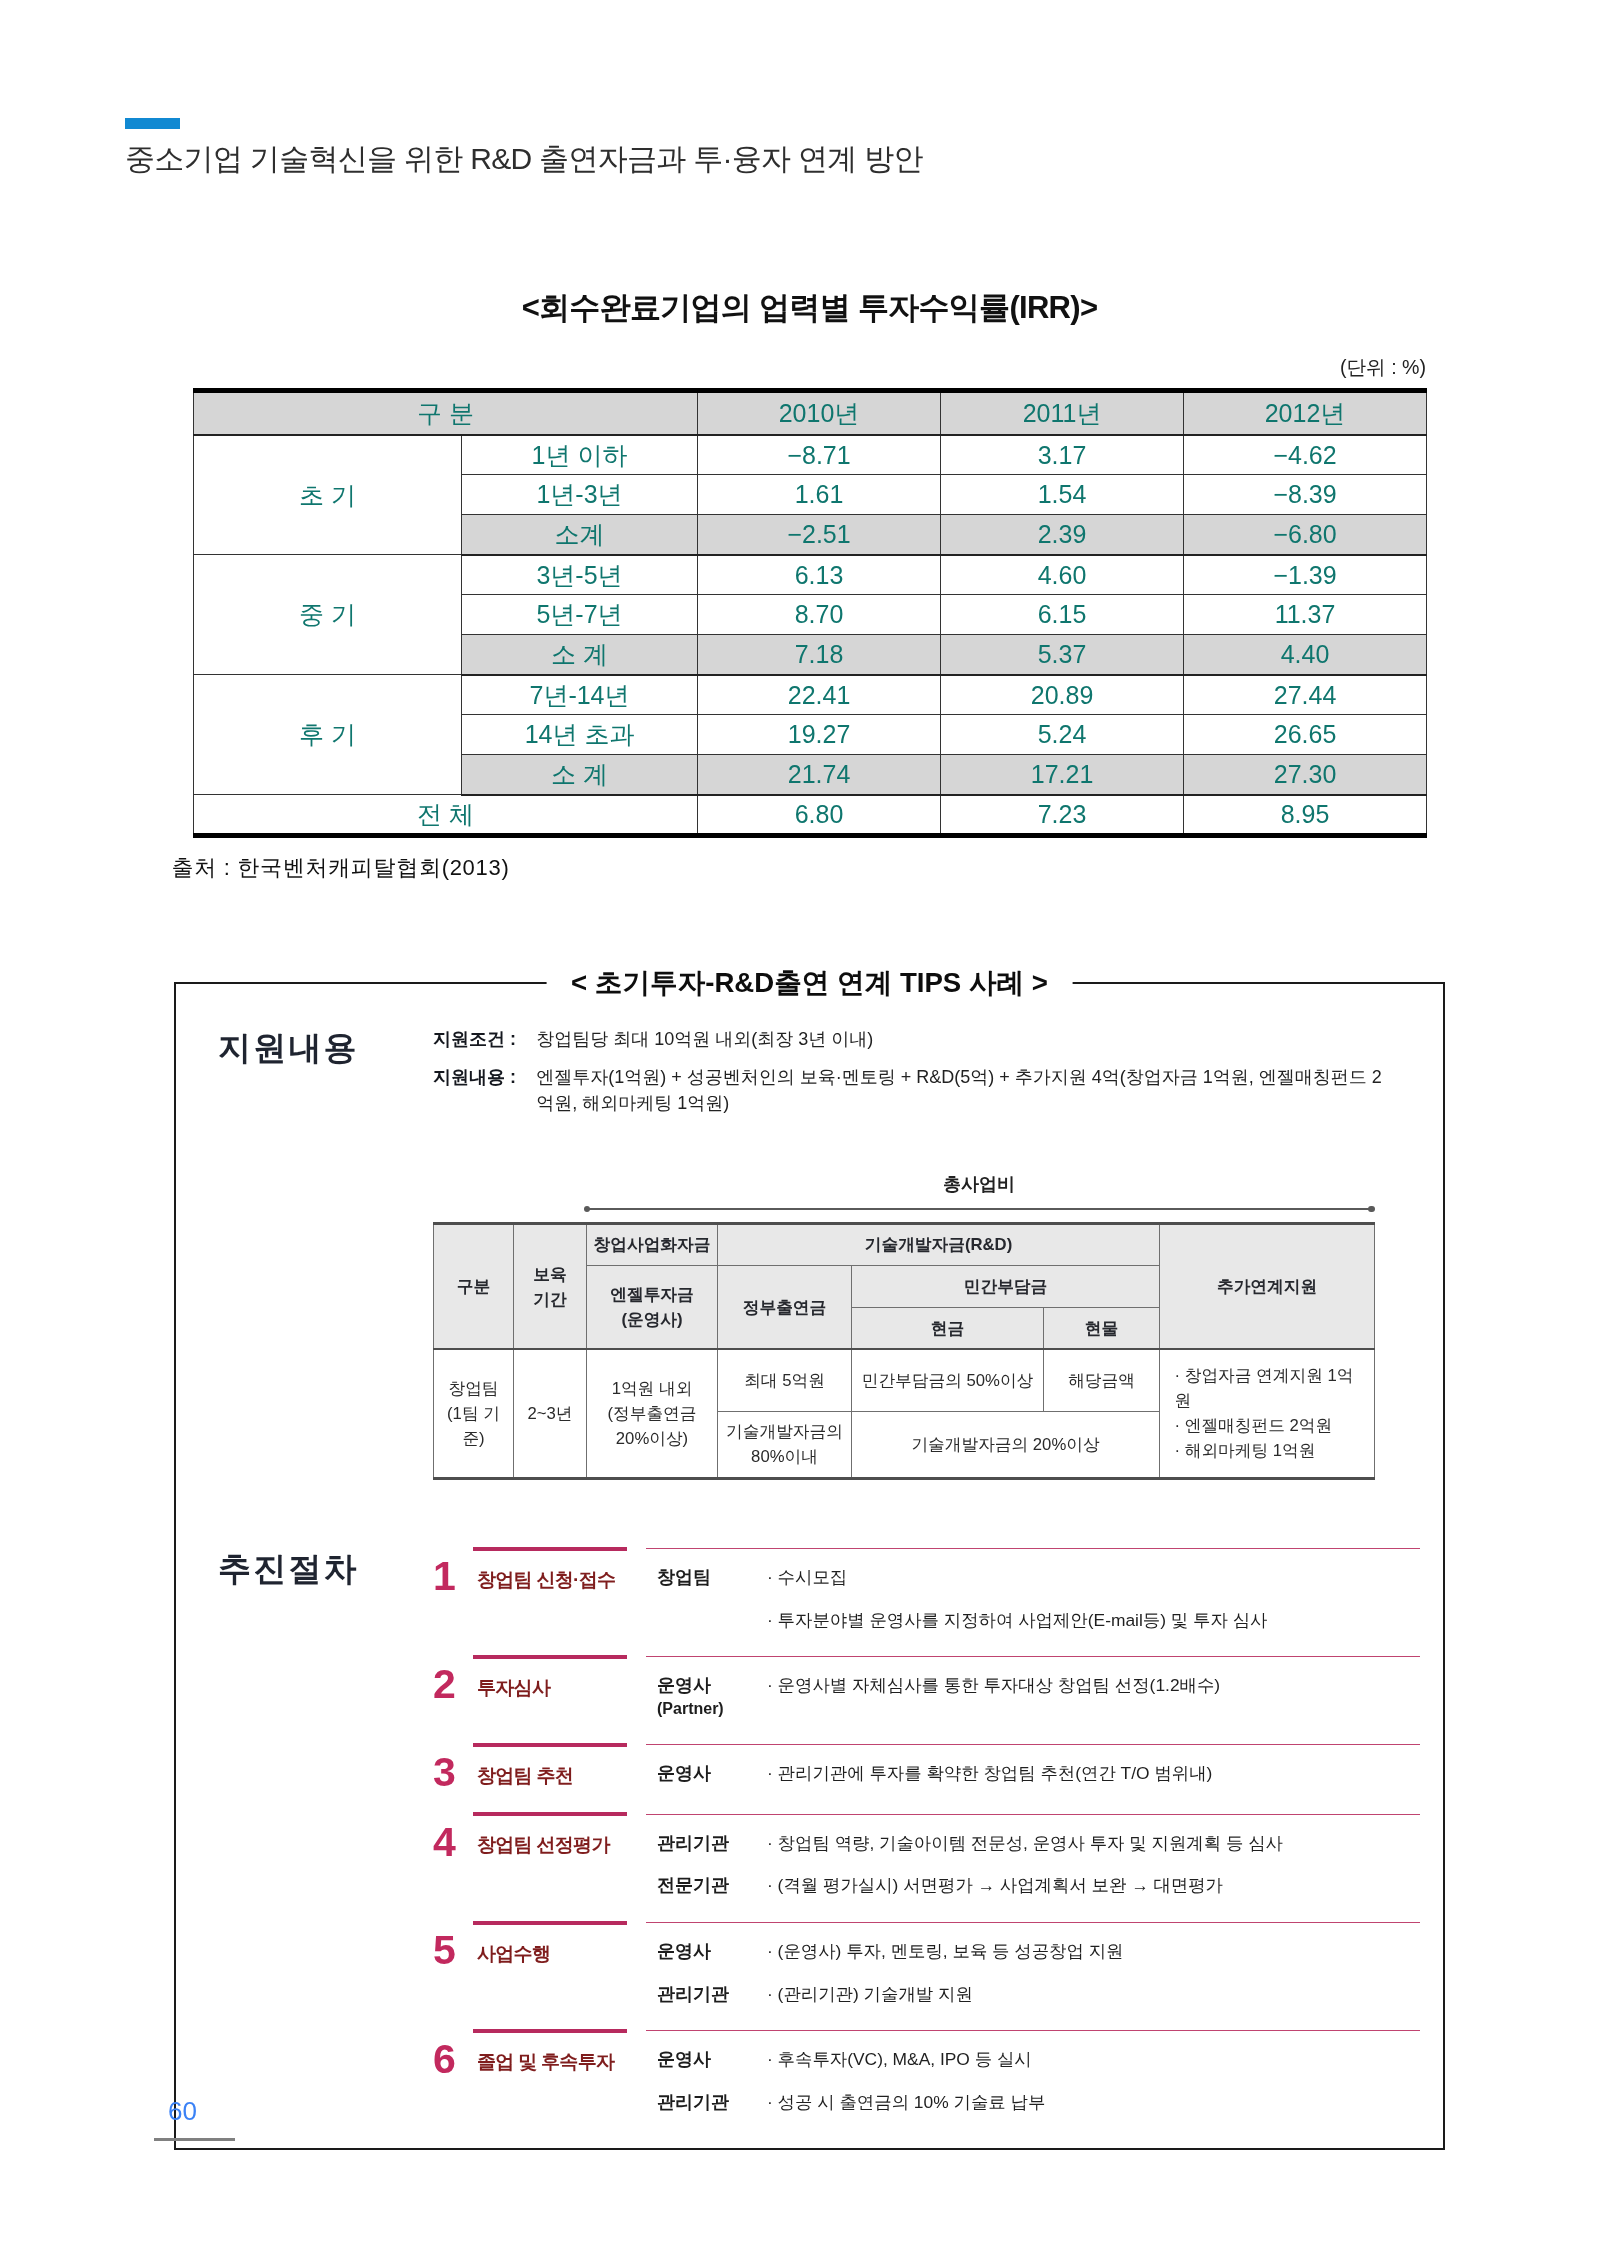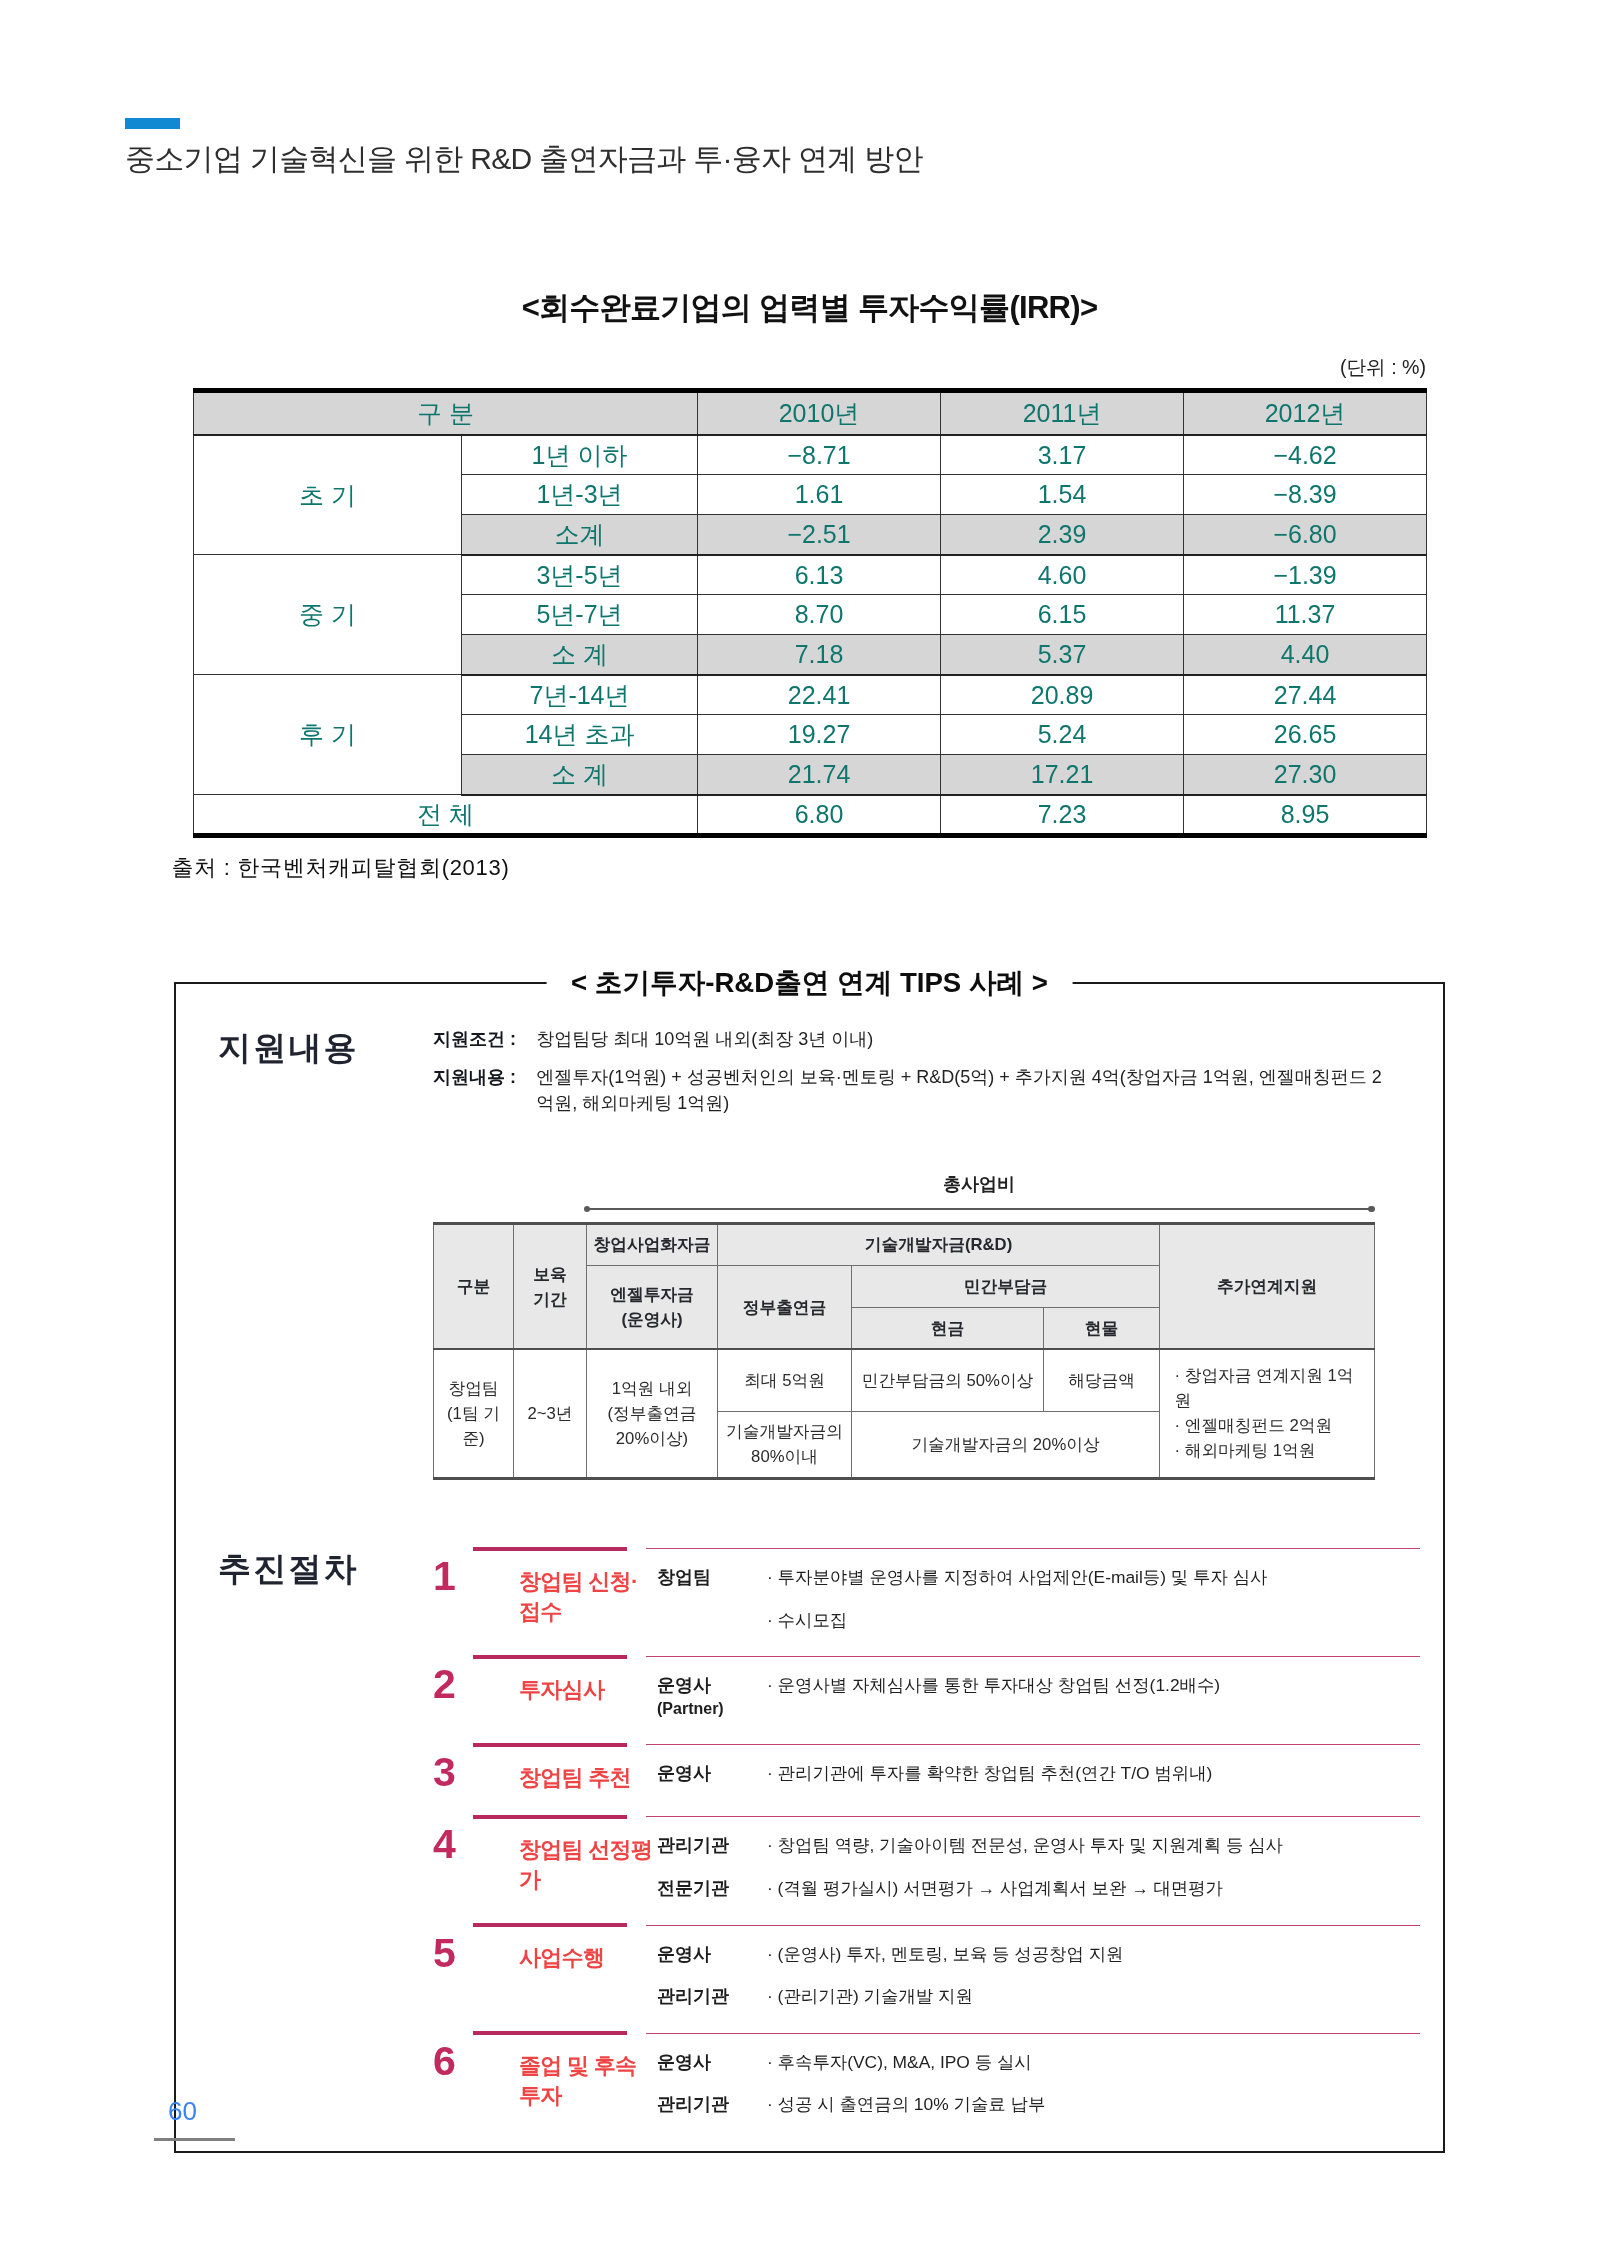--- a/index.html
+++ b/index.html
@@ -72,21 +72,21 @@
   table.fund td.bullets { text-align: left; padding-left: 14.5px; }
 
   
   .procedure-row { margin-top: 67px; }
   .steps { flex: 1; display: flex; flex-direction: column; gap: 22px; padding-right: 23px; }
   .step-rules { display: flex; align-items: center; margin-left: 40px; margin-bottom: 8.7px; }
   .rule-thick { width: 154px; border-top: 4.4px solid #b72a5e; }
   .rule-thin { flex: 1; margin-left: 19px; border-top: 1.8px solid #c04470; }
   .step-body { display: grid; grid-template-columns: 44px 180px 1fr; }
   .step-num { font-size: 41px; font-weight: 700; color: #c2295e; line-height: 0.85; }
-  .step-label { font-size: 22px; font-weight: 700; color: #ef4444; padding-top: 7.3px; letter-spacing: -0.7px; margin-left: 42px; }
+  .step-label { font-size: 19px; font-weight: 700; color: #7f1d1d; padding-top: 7.3px; letter-spacing: -0.7px; }
   .step-rows { display: flex; flex-direction: column; gap: 17.4px; padding-top: 5.8px; }
   .actor-row { display: grid; grid-template-columns: 110px 1fr; }
   .actor { font-size: 18px; font-weight: 700; color: #1d1d1d; line-height: 1.4; }
   .actor-sub { font-size: 16px; font-weight: 700; color: #1d1d1d; }
   .lines { display: flex; flex-direction: column; gap: 19px; }
   .line { font-size: 17.4px; color: #1f1f1f; line-height: 1.4; }
 
   
   .page-num { position: absolute; left: 168px; top: 2096px; font-size: 26px; color: #3b82f6; }
   .page-num-rule { position: absolute; left: 154px; top: 2138px; width: 81px; border-top: 3.6px solid #808080; }
@@ -268,22 +268,22 @@
               <span class="rule-thick"></span>
               <span class="rule-thin"></span>
             </div>
           <div class="step-body">
             <div class="step-num">1</div>
             <div class="step-label">창업팀 신청·접수</div>
             <div class="step-rows">
               <div class="actor-row">
                 <div class="actor">창업팀</div>
                 <div class="lines">
+                  <div class="line">· 수시모집</div>
                   <div class="line">· 투자분야별 운영사를 지정하여 사업제안(E-mail등) 및 투자 심사</div>
-                  <div class="line">· 수시모집</div>
                 </div>
               </div>
             </div>
           </div>
         </div>
 
         <div class="step">
           <div class="step-rules">
               <span class="rule-thick"></span>
               <span class="rule-thin"></span>

